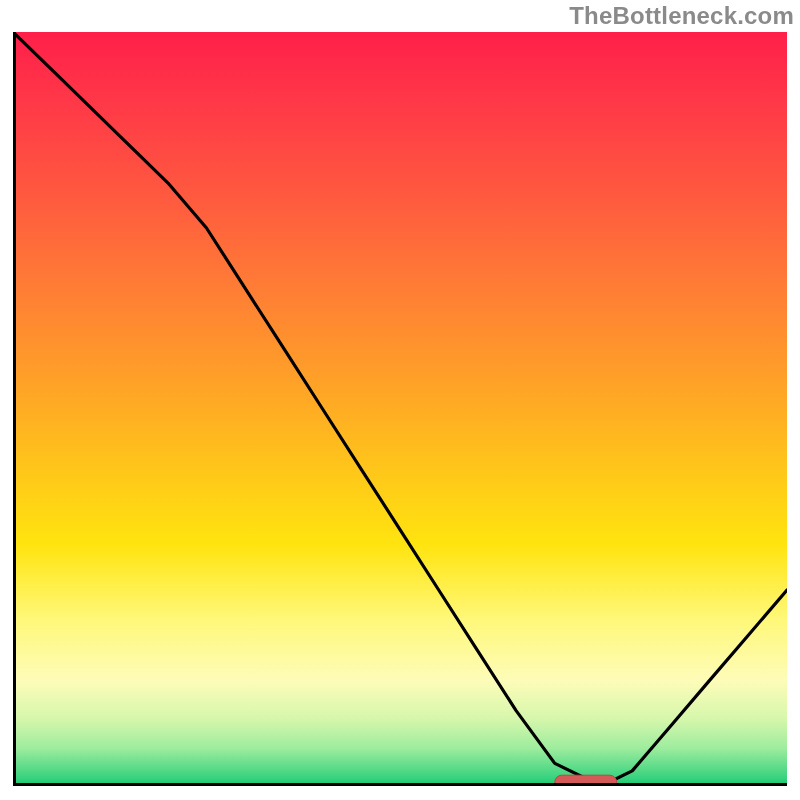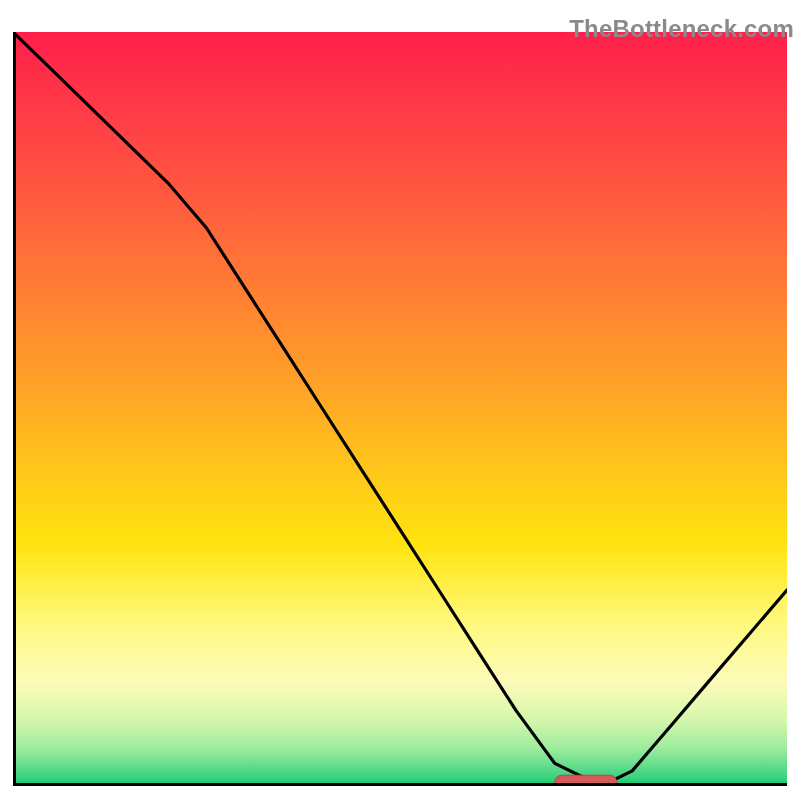--- a/index.html
+++ b/index.html
@@ -12,21 +12,20 @@
   .watermark {
     position: absolute;
     top: 2px;
     right: 6px;
     font-family: Arial, Helvetica, sans-serif;
     font-size: 24px;
     font-weight: bold;
     color: #8a8a8a;
     letter-spacing: 0.2px;
     z-index: 5;
-    margin-top: 13px;
   }
   .plot-area {
     position: absolute;
     left: 13px;
     top: 32px;
     width: 774px;
     height: 754px;
     background: #fff;
   }
   .gradient-fill {

